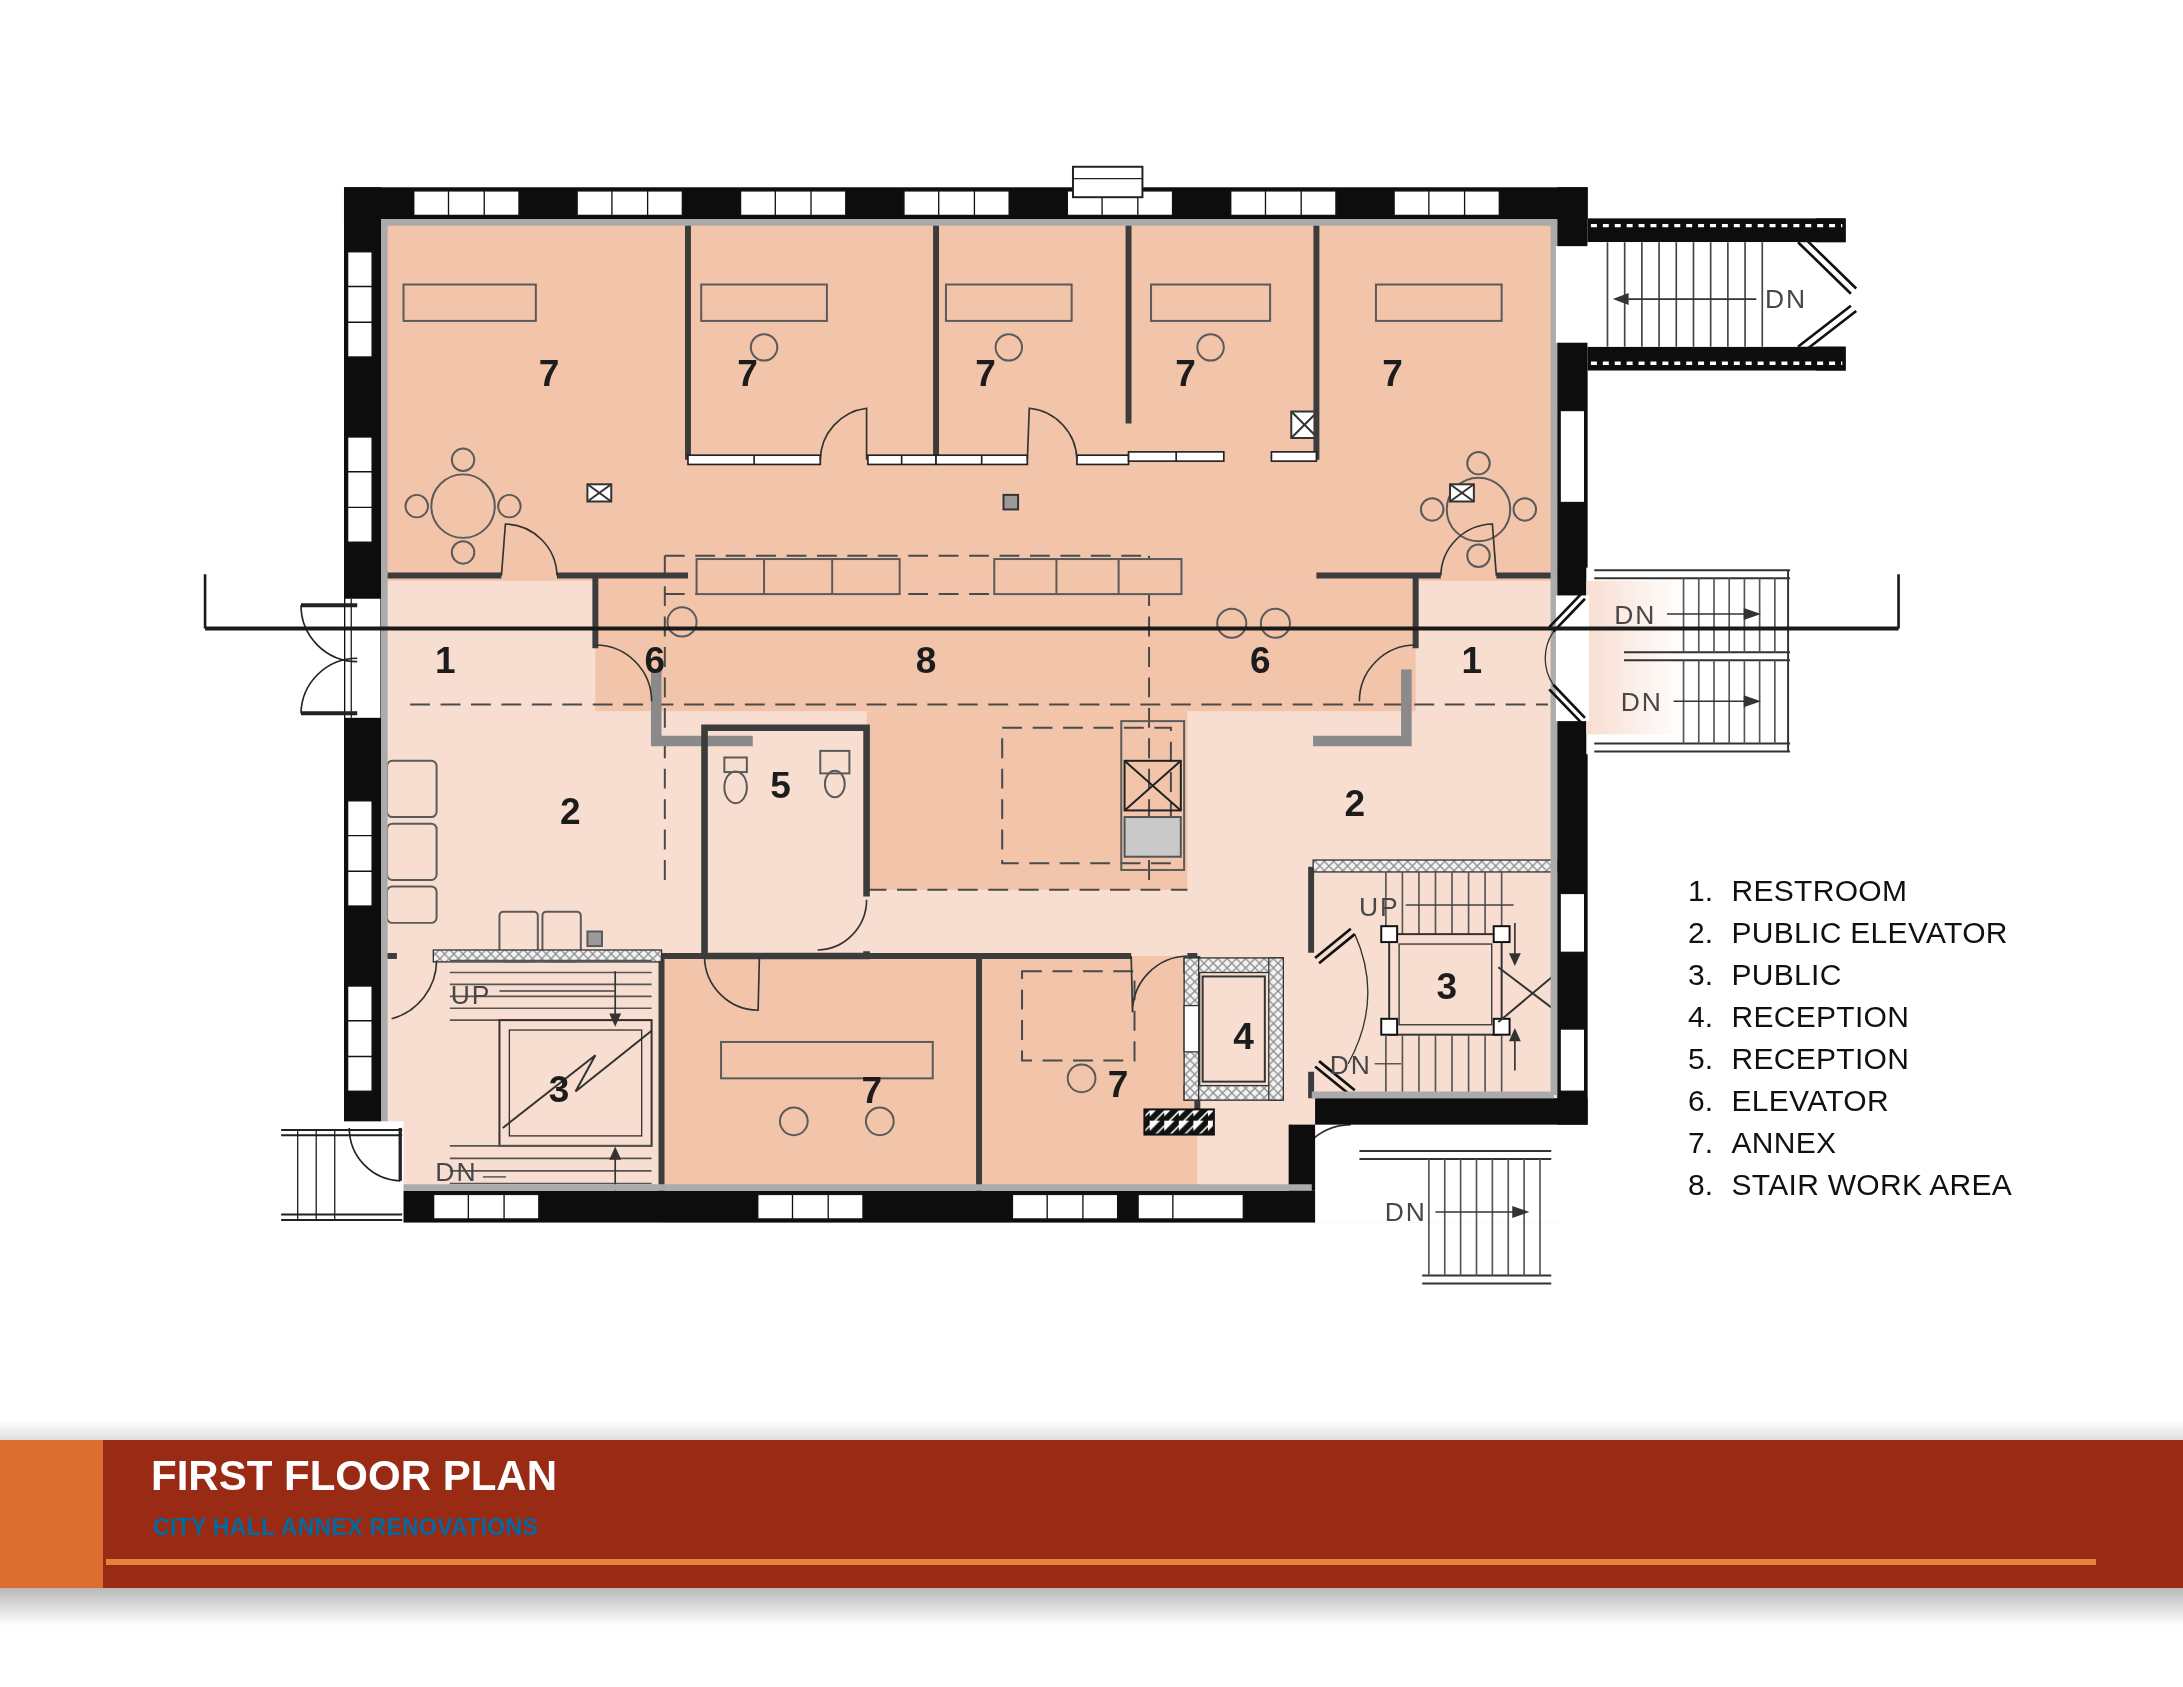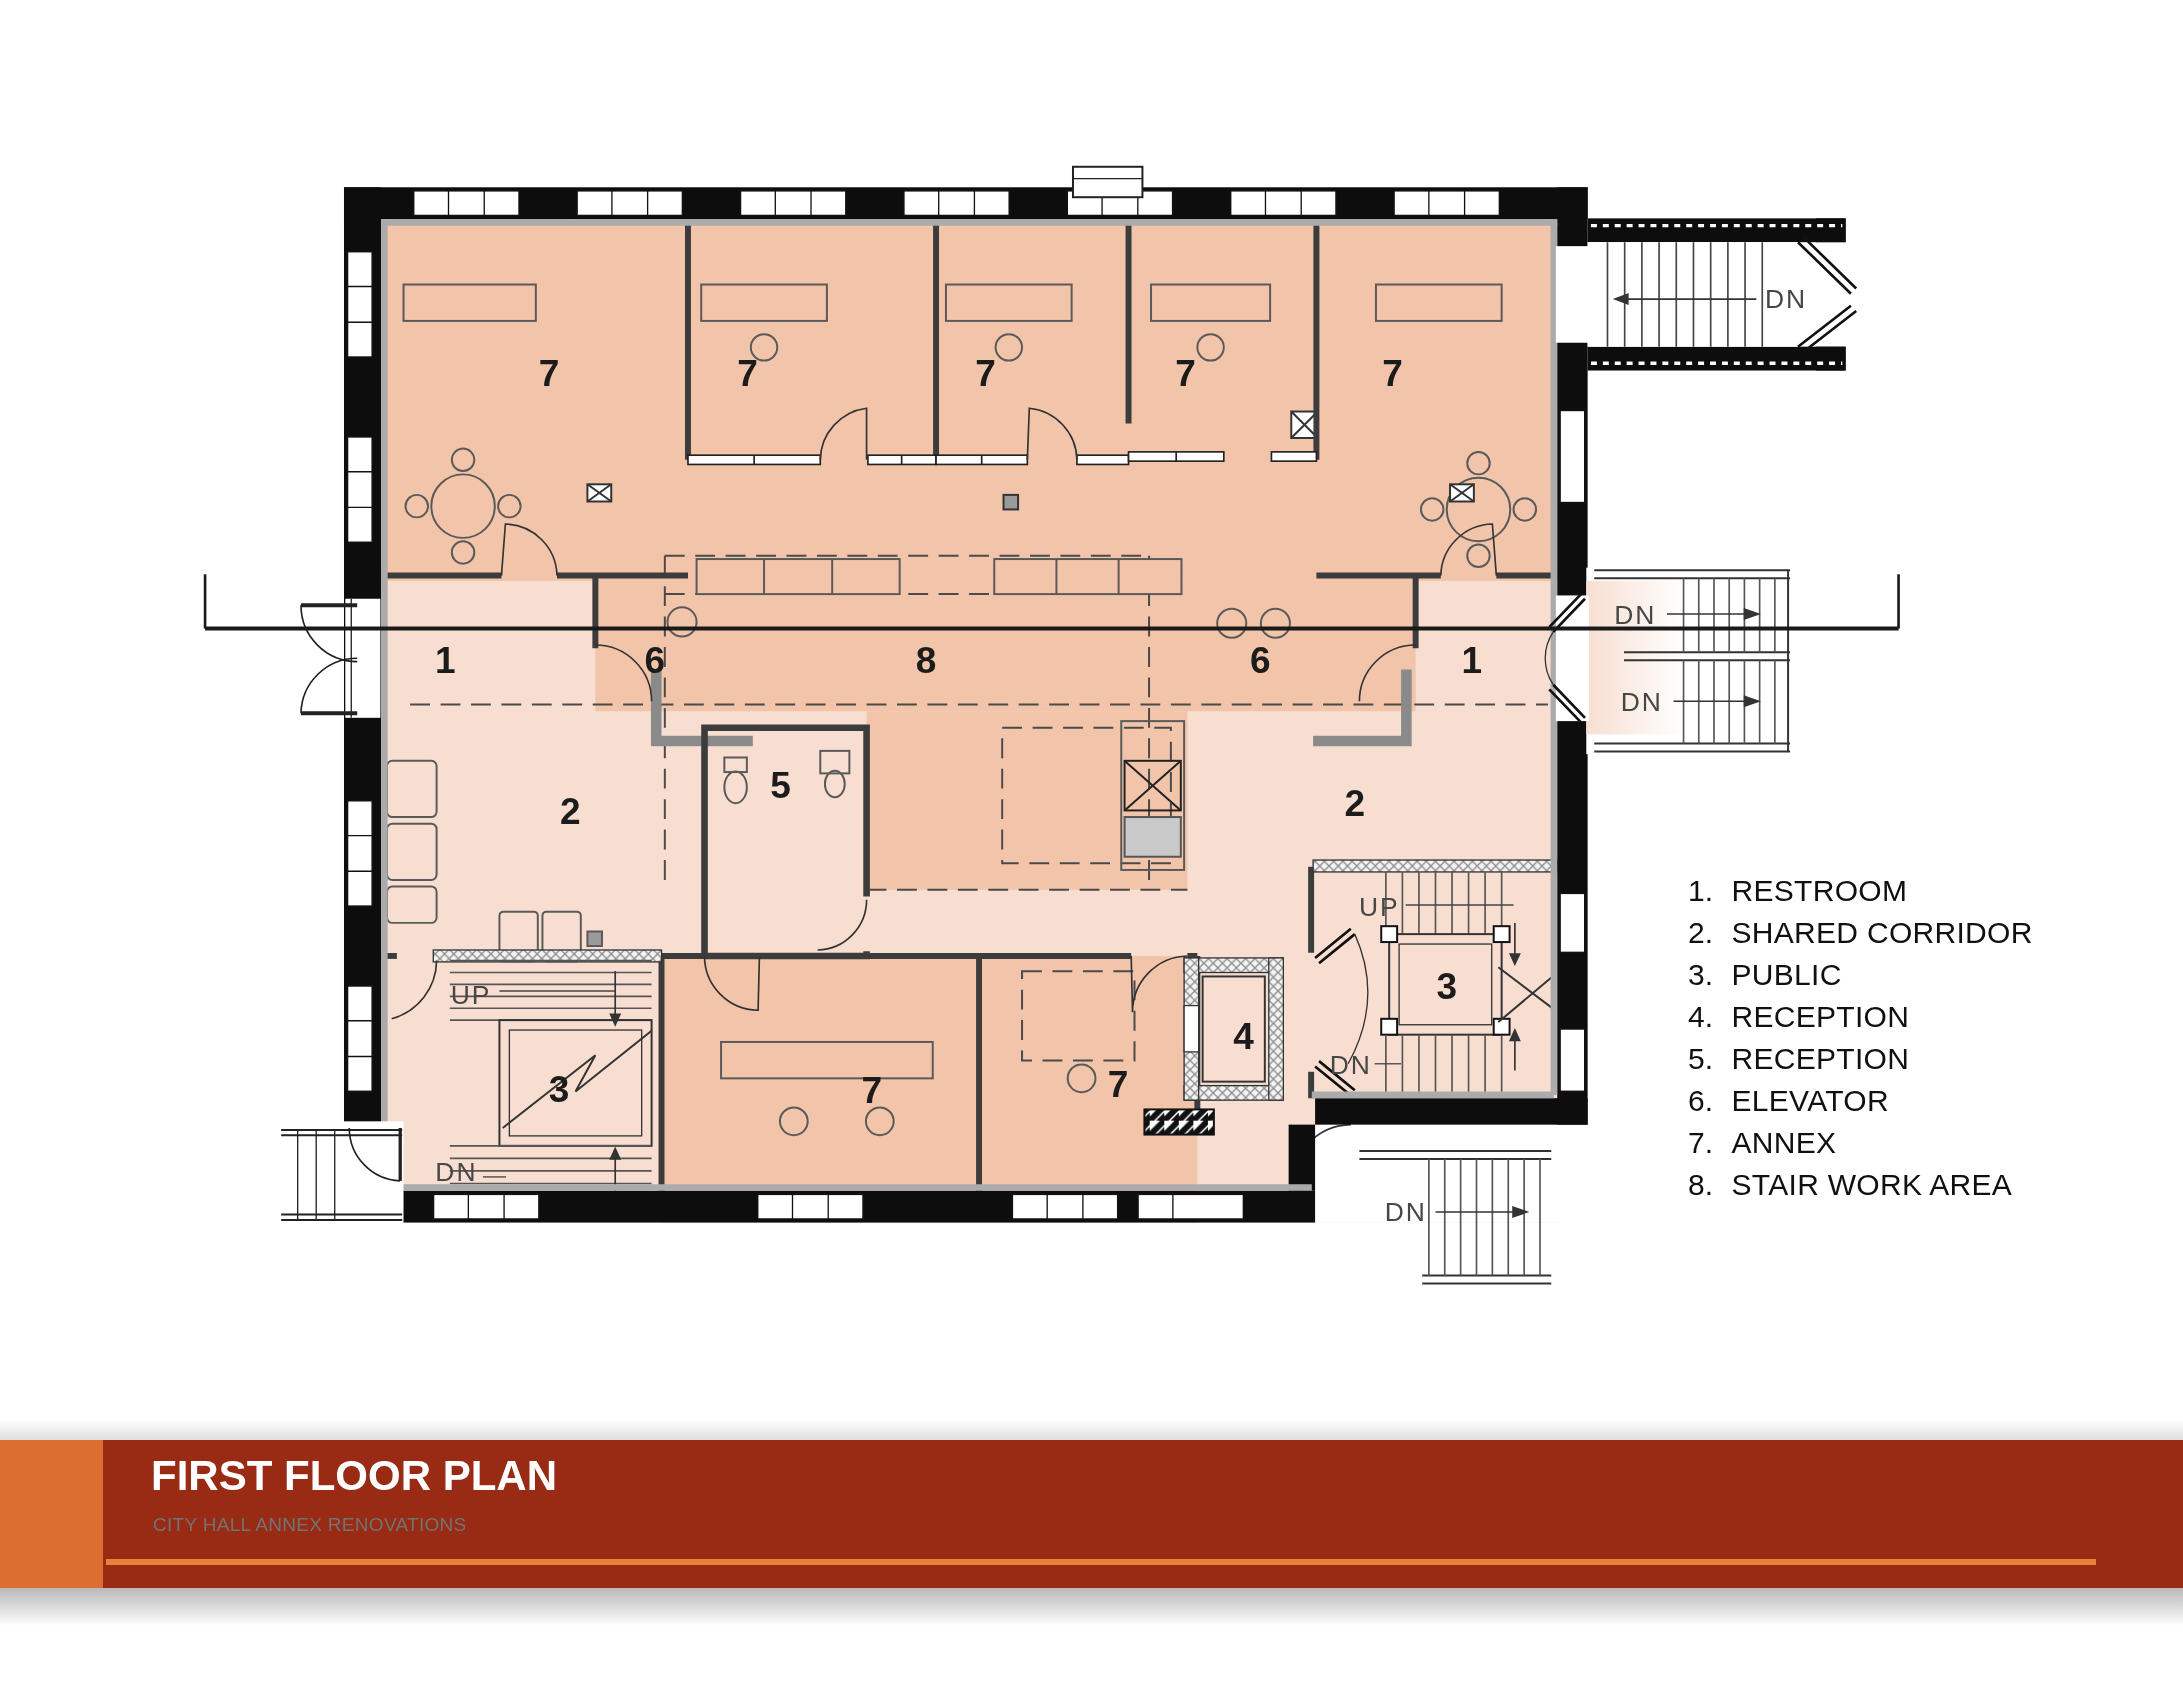--- a/index.html
+++ b/index.html
@@ -13,21 +13,21 @@
   
   .legend{position:absolute;left:1667px;top:870px;font-size:30px;color:#101010;}
   .legend-row{display:flex;height:42px;align-items:center;}
   .legend-num{width:46px;text-align:right;margin-right:18.5px;}
   .legend-label{white-space:nowrap;letter-spacing:0.3px;}
   
   .titlebar{position:absolute;left:0;top:1440px;width:2183px;height:148px;}
   .titlebar .redband{position:absolute;left:0;top:0;width:2183px;height:148px;background:#992b14;}
   .titlebar .orangeblock{position:absolute;left:0;top:0;width:103px;height:148px;background:#dc6e32;}
   .titlebar .title{position:absolute;left:151px;top:12px;color:#fff;font-size:42px;font-weight:700;letter-spacing:0px;}
-  .titlebar .subtitle{position:absolute;left:153px;top:74px;color:#737373;font-size:19px;font-weight:400;letter-spacing:0.3px;}
+  .titlebar .subtitle{position:absolute;left:153px;top:74px;color:#0369a1;font-size:23px;font-weight:700;letter-spacing:0.3px;}
   .titlebar .orangeline{position:absolute;left:106px;top:119px;width:1990px;height:6px;background:#e6823c;}
   .shadow-above{position:absolute;left:0;top:1420px;width:2183px;height:20px;
     background:linear-gradient(#ffffff,#dedede);}
   .shadow-below{position:absolute;left:0;top:1588px;width:2183px;height:38px;
     background:linear-gradient(#b9b9b9,#ffffff);}
 </style>
 </head>
 <body>
 
 <div class="page">
@@ -410,21 +410,21 @@
   </g>
 </svg>
 
 <div class="legend" id="legend-list">
       <div class="legend-row">
         <span class="legend-num">1.</span>
         <span class="legend-label">RESTROOM</span>
       </div>
       <div class="legend-row">
         <span class="legend-num">2.</span>
-        <span class="legend-label">SHARED CORRIDOR</span>
+        <span class="legend-label">PUBLIC ELEVATOR</span>
       </div>
       <div class="legend-row">
         <span class="legend-num">3.</span>
         <span class="legend-label">PUBLIC</span>
       </div>
       <div class="legend-row">
         <span class="legend-num">4.</span>
         <span class="legend-label">RECEPTION</span>
       </div>
       <div class="legend-row">

